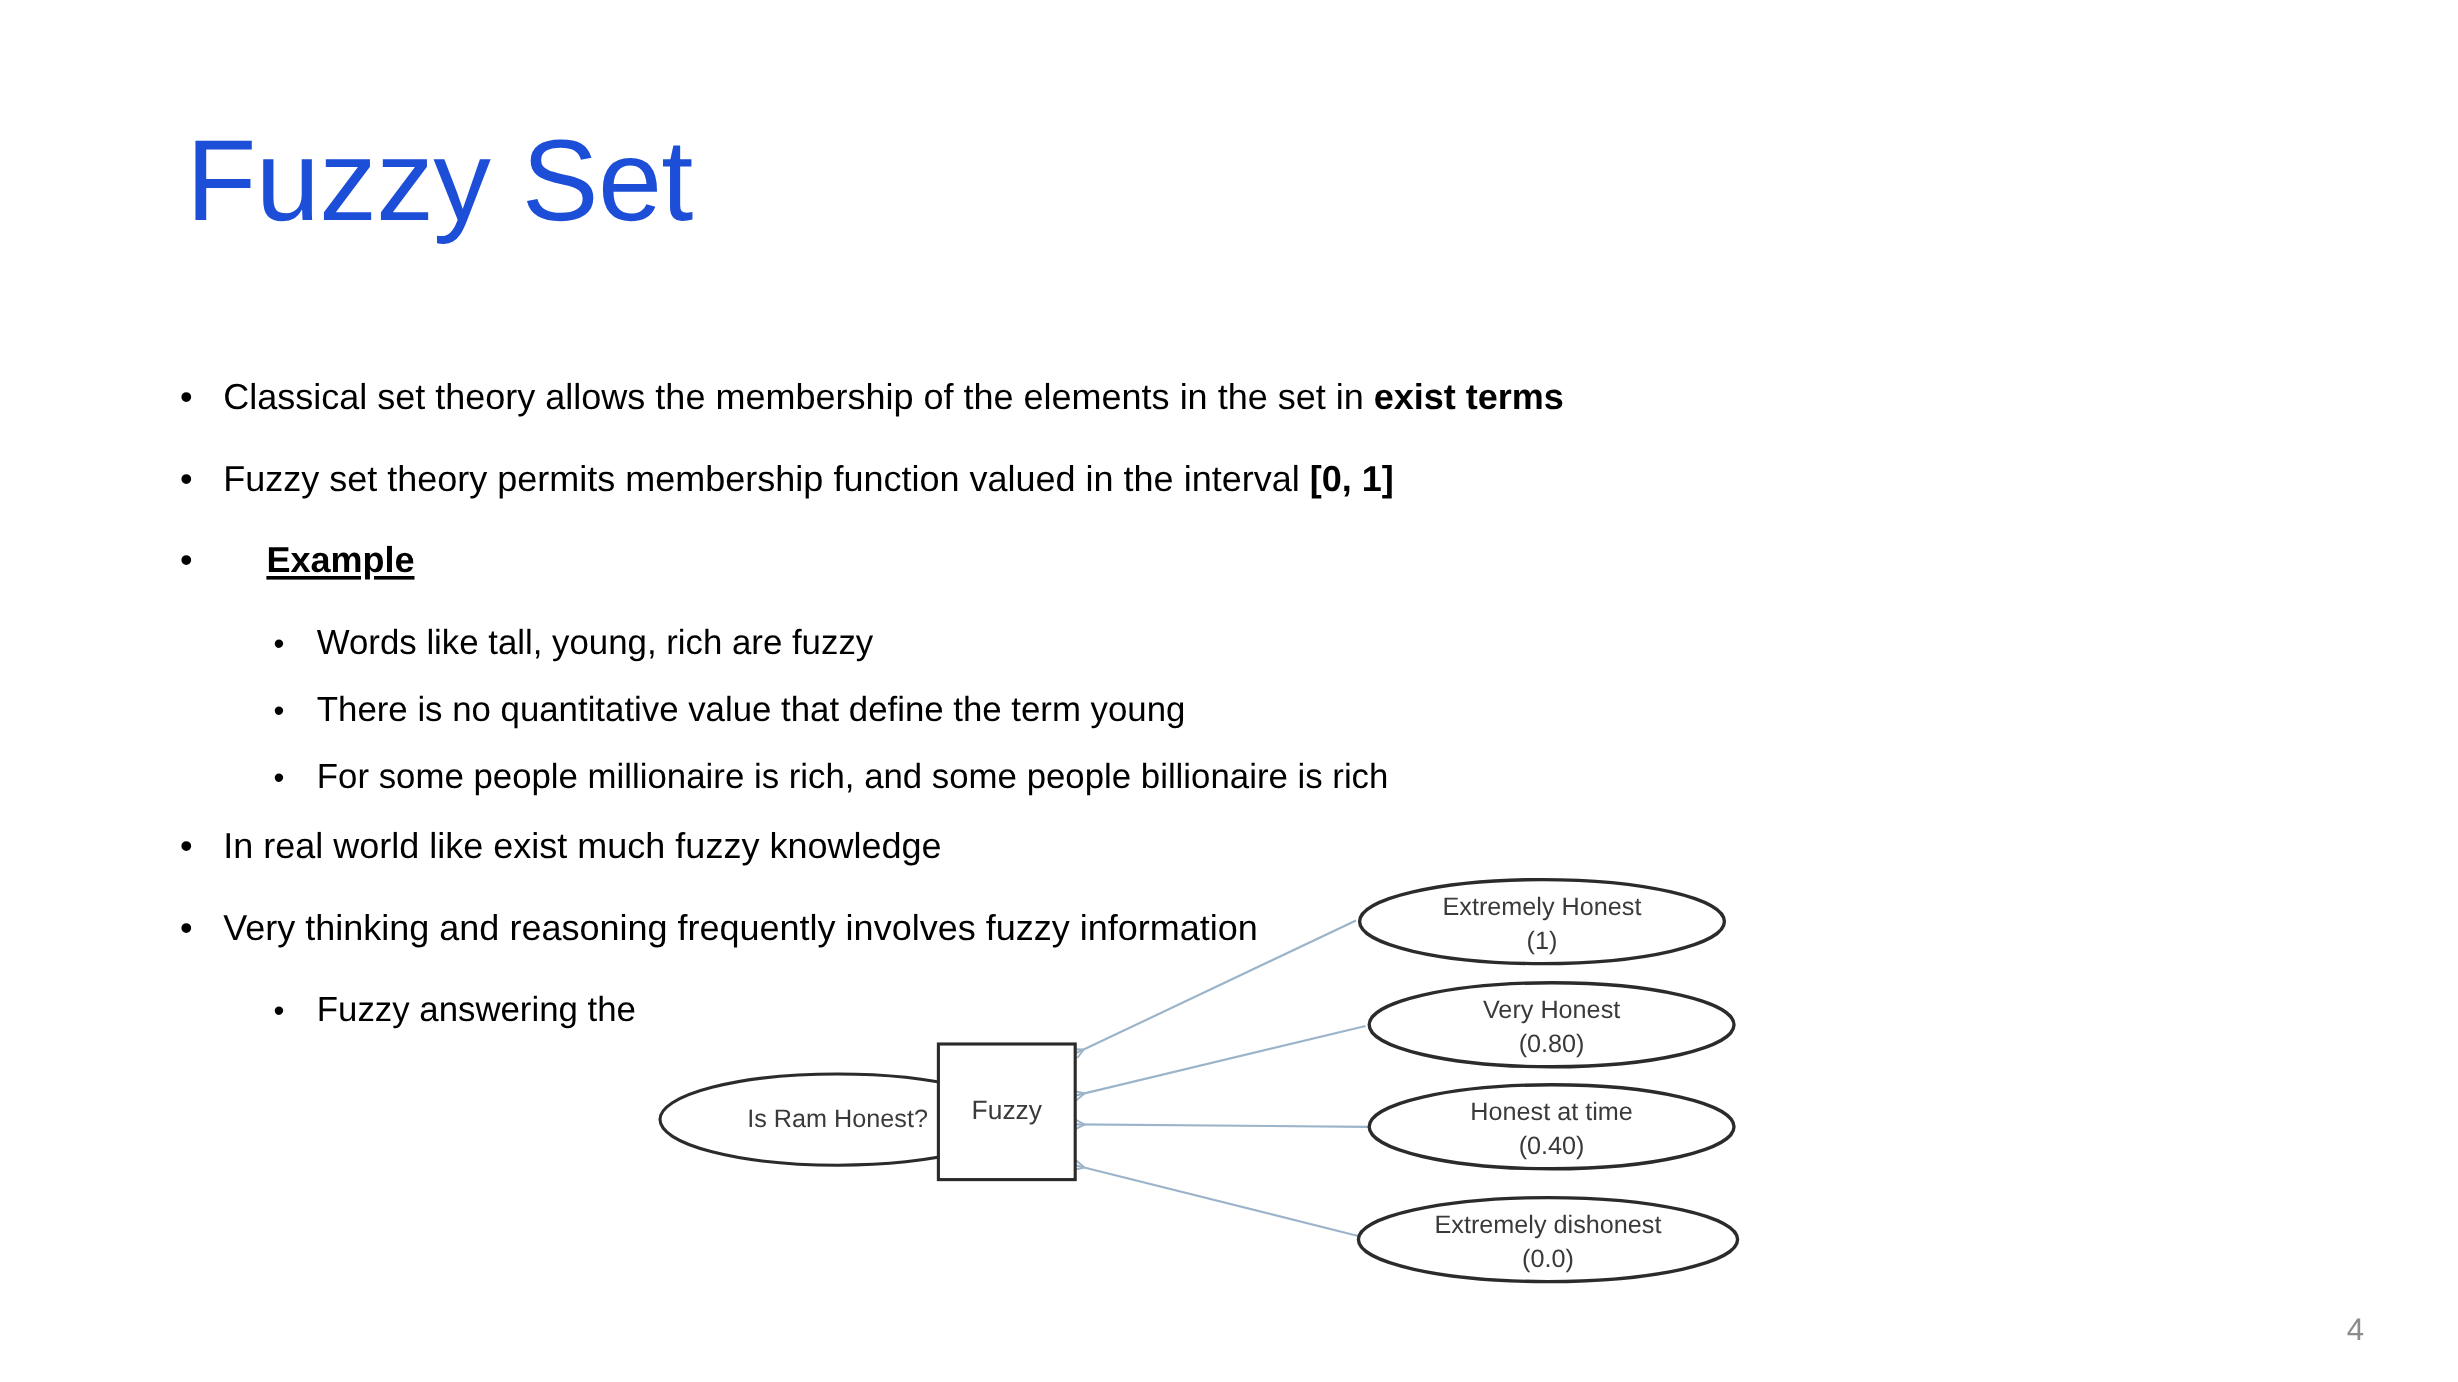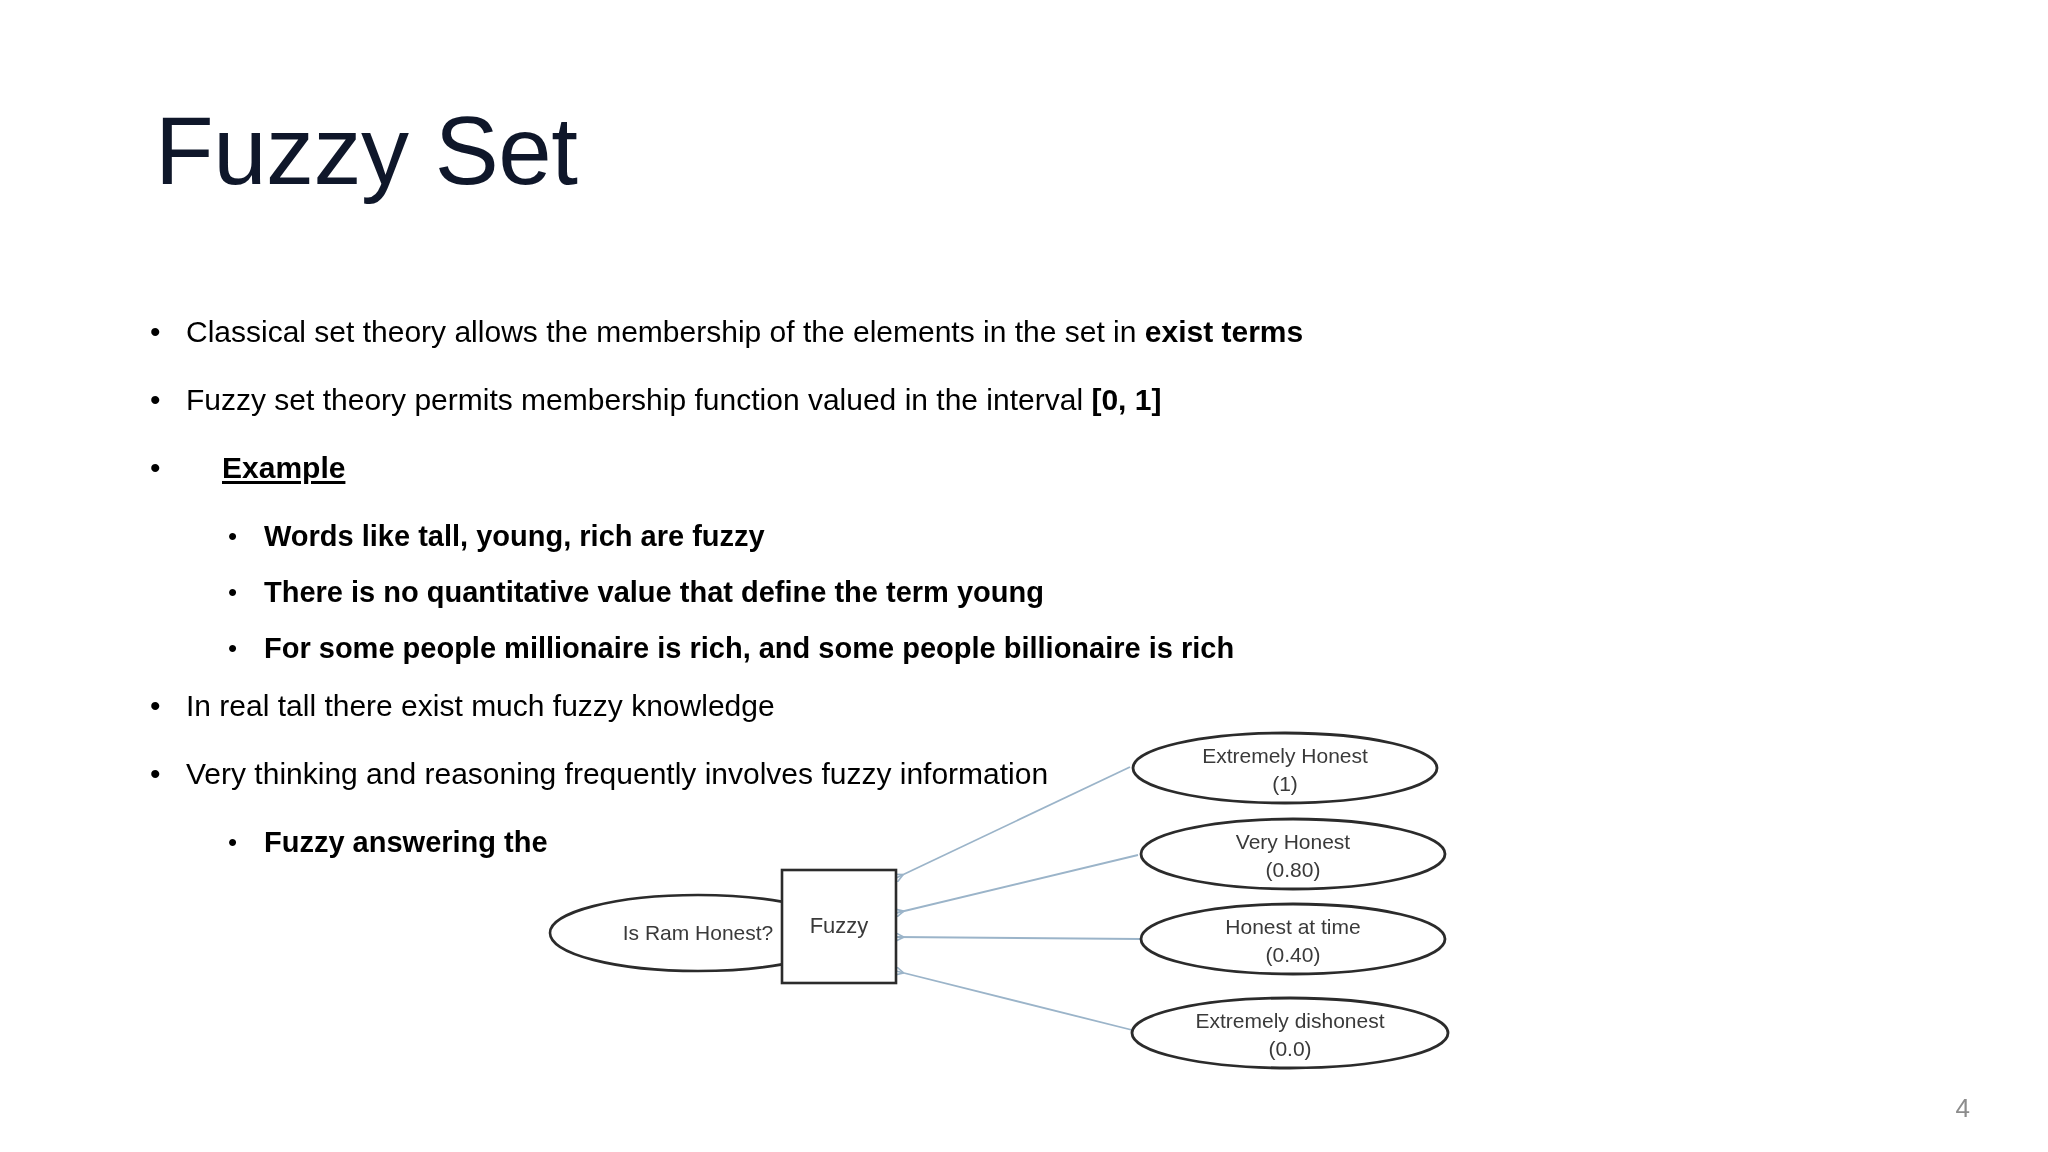--- a/index.html
+++ b/index.html
@@ -24,21 +24,21 @@
 
   
   .slide-title {
     position: absolute;
     left: 155px;
     top: 98px;
     font-size: 96px;
     font-weight: 400;
     letter-spacing: -0.5px;
     line-height: 1.1;
-    color: #0f172a;
+    color: #1d4ed8;
     white-space: nowrap;
   }
 
   
   .body-area {
     position: absolute;
     left: 150px;
     top: 310px;
     width: 1500px;
   }
@@ -70,21 +70,20 @@
   }
 
   .bullet-text {
     font-size: 30px;
     line-height: 44px;
     color: #000000;
     white-space: nowrap;
   }
   .bullet-l2 .bullet-text {
     font-size: 29px;
-    font-weight: bold;
   }
 
   .b-strong { font-weight: 700; }
   .b-example {
     font-weight: 700;
     text-decoration: underline;
     text-underline-offset: 3px;
     margin-left: 36px;
   }
 
@@ -160,21 +159,21 @@
       <span class="bullet-text">There is no quantitative value that define the term young</span>
     </div>
 
     <div class="bullet-row bullet-l2">
       <span class="bullet-dot">•</span>
       <span class="bullet-text">For some people millionaire is rich, and some people billionaire is rich</span>
     </div>
 
     <div class="bullet-row bullet-l1" style="margin-top:14px;">
       <span class="bullet-dot">•</span>
-      <span class="bullet-text">In real tall there exist much fuzzy knowledge</span>
+      <span class="bullet-text">In real world like exist much fuzzy knowledge</span>
     </div>
 
     <div class="bullet-row bullet-l1 clipped-line">
       <span class="bullet-dot">•</span>
       <span class="bullet-text">Very thinking and reasoning frequently involves fuzzy information</span>
     </div>
 
     <div class="bullet-row bullet-l2">
       <span class="bullet-dot">•</span>
       <span class="bullet-text">Fuzzy answering the</span>

